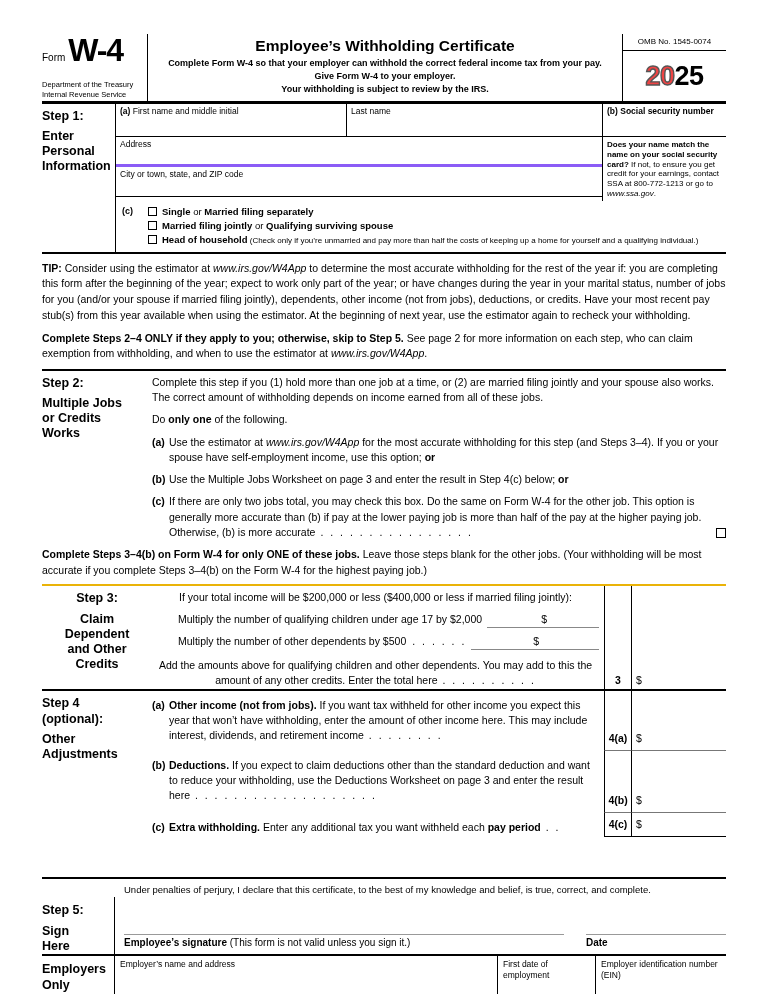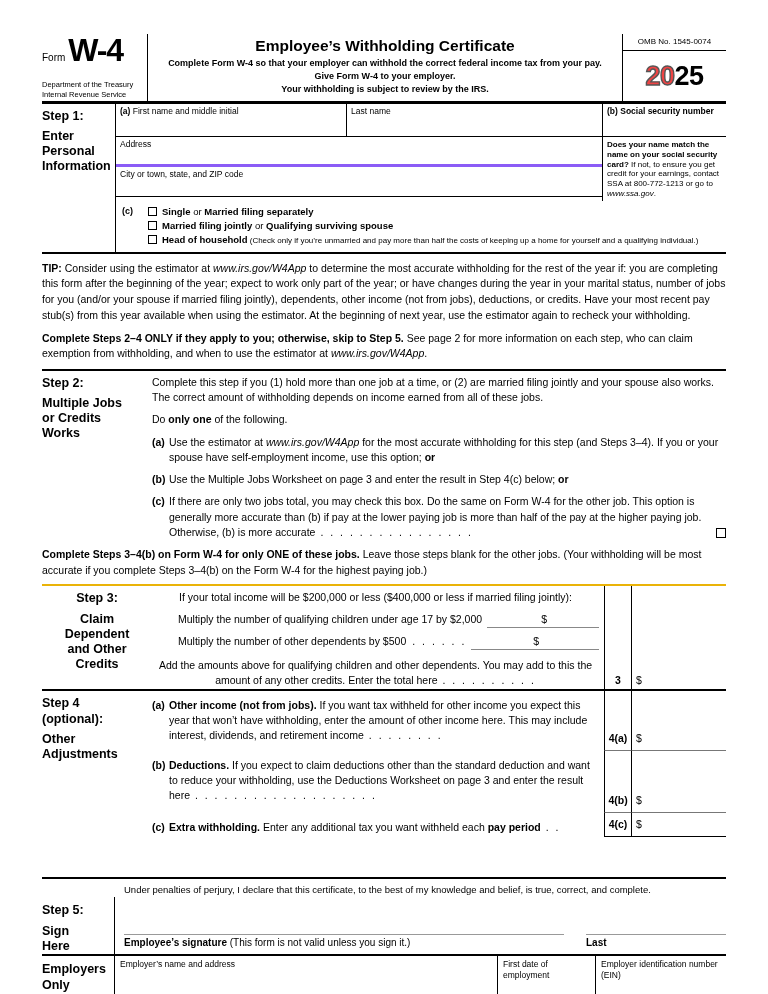--- a/index.html
+++ b/index.html
@@ -323,21 +323,21 @@
       <div class="perjury">Under penalties of perjury, I declare that this certificate, to the best of my knowledge and belief, is true, correct, and complete.</div>
       <div class="sigrow">
         <div class="sigcol">
           <div class="sigline"></div>
           <div class="siglabel">
             <span class="b">Employee’s signature</span><span> (This form is not valid unless you sign it.)</span>
           </div>
         </div>
         <div class="datecol">
           <div class="sigline"></div>
-          <div class="siglabel b">Last</div>
+          <div class="siglabel b">Date</div>
         </div>
       </div>
     </div>
   </div>
 
   <div class="emp">
     <div class="lbl73r">
       <div class="steplbl">
         <div>Employers</div>
         <div>Only</div>

